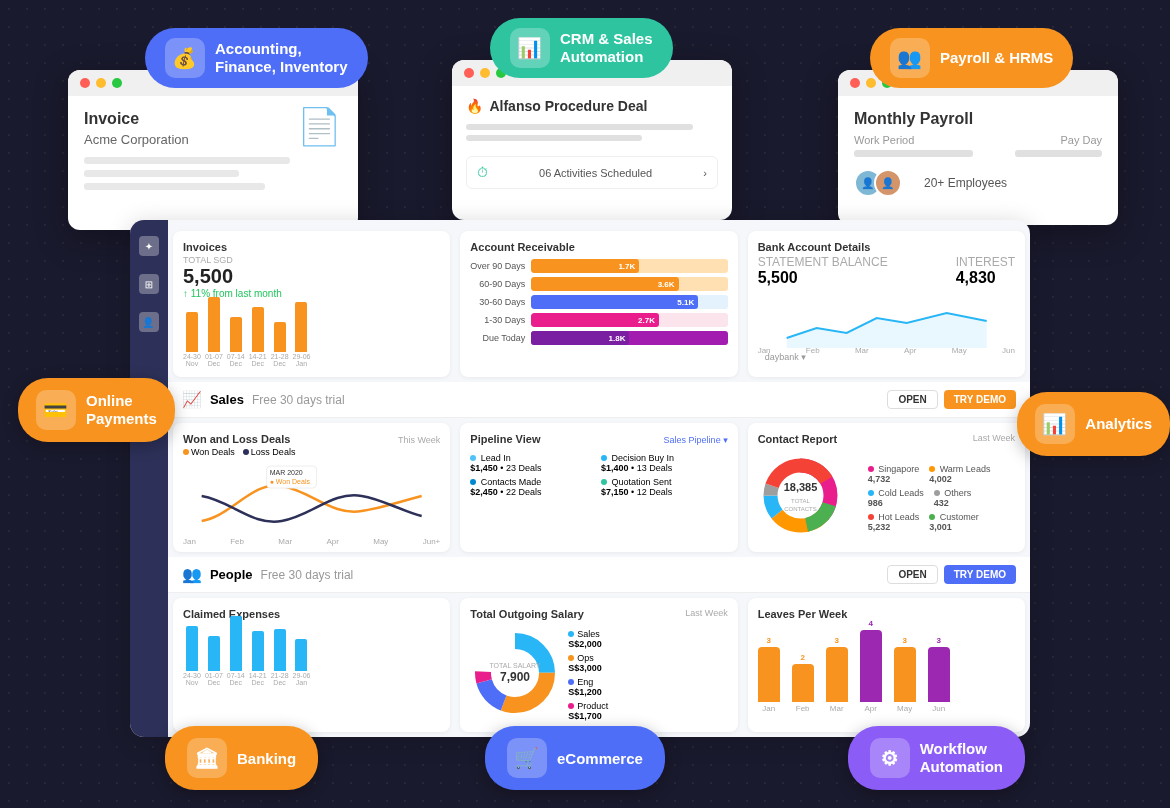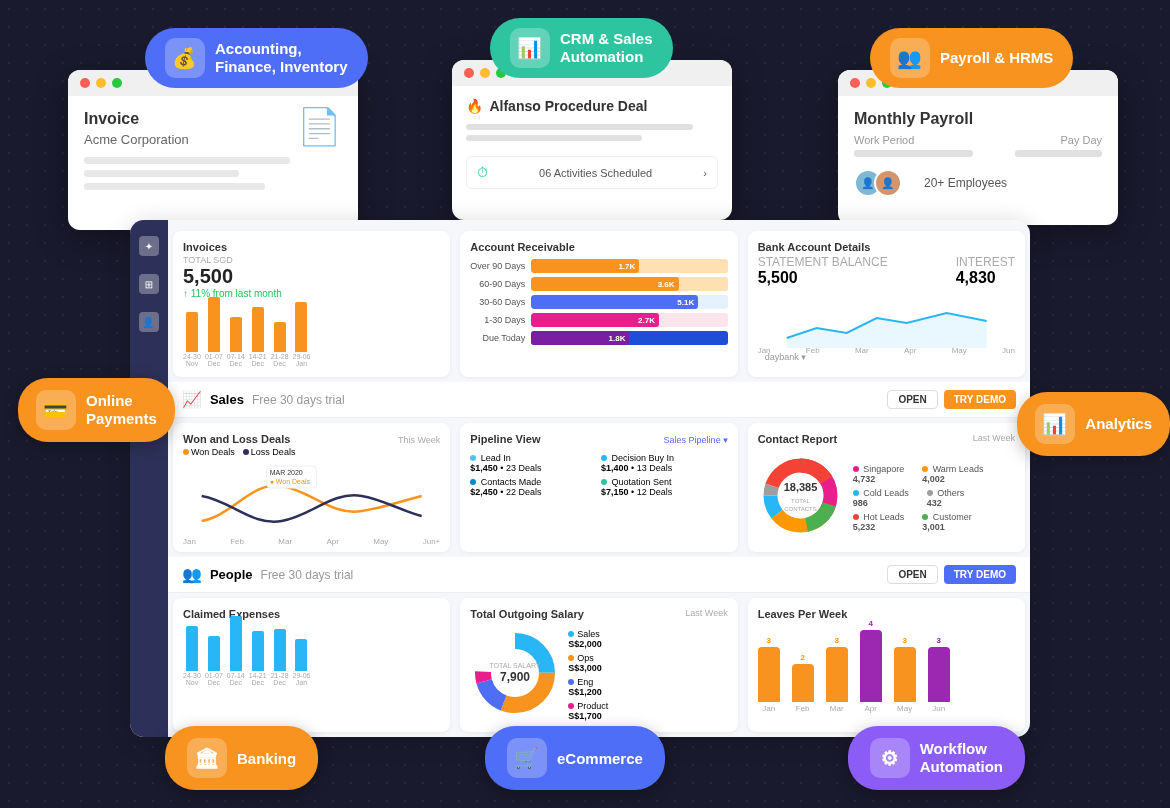--- a/index.html
+++ b/index.html
@@ -259,21 +259,21 @@
     .wl-header { display: flex; justify-content: space-between; align-items: center; }
     .wl-legend { display: flex; gap: 8px; font-size: 9px; }
     .legend-dot { width: 6px; height: 6px; border-radius: 50%; display: inline-block; margin-right: 2px; }
     .pipeline-info { display: flex; flex-wrap: wrap; gap: 4px; margin-top: 6px; }
     .pipeline-dot { width: 6px; height: 6px; border-radius: 50%; display: inline-block; margin-right: 2px; }
 
     
     .contact-card { }
     .donut-container { display: flex; align-items: center; gap: 10px; margin-top: 6px; }
     .donut-legend { display: flex; flex-direction: column; gap: 4px; }
-    .legend-row { display: flex; gap: 18px; }
+    .legend-row { display: flex; gap: 10px; margin-left: 15px; }
     .legend-item { font-size: 9px; color: #555; }
     .legend-num { font-weight: 700; font-size: 9px; }
 
     
     .salary-donut-container { display: flex; align-items: center; gap: 8px; margin-top: 6px; }
 
     
     .side-badge {
       position: absolute;
       border-radius: 30px;
@@ -476,21 +476,21 @@
             <div class="h-bar-row">
               <div class="h-bar-label">1-30 Days</div>
               <div class="h-bar-track" style="background:#fce4ec;">
                 <div class="h-bar-fill" style="width:65%;background:#e91e8c;">
                   <span class="h-bar-val">2.7K</span>
                 </div>
               </div>
             </div>
             <div class="h-bar-row">
               <div class="h-bar-label">Due Today</div>
-              <div class="h-bar-track" style="background:#1d4ed8;text-align:center;">
+              <div class="h-bar-track" style="background:#a21caf;text-align:center;">
                 <div class="h-bar-fill" style="width:50%;background:#7b1fa2;">
                   <span class="h-bar-val">1.8K</span>
                 </div>
               </div>
             </div>
           </div>
         </div>
 
         <div class="dash-card bank-card">
           <div class="card-title">Bank Account Details</div>

